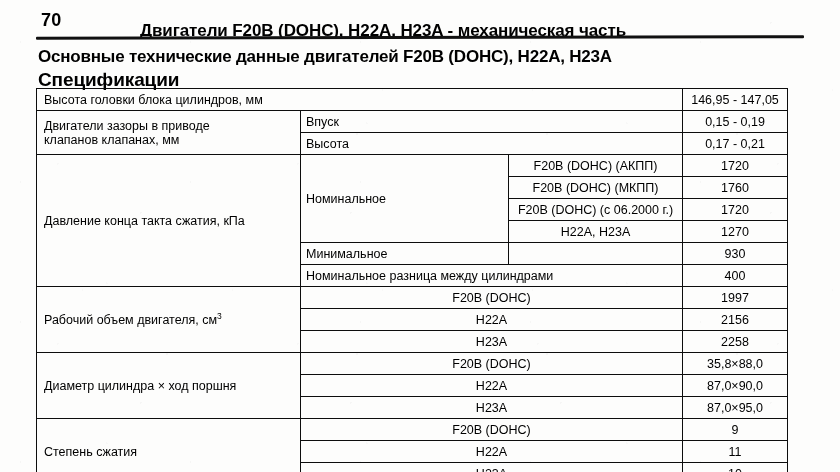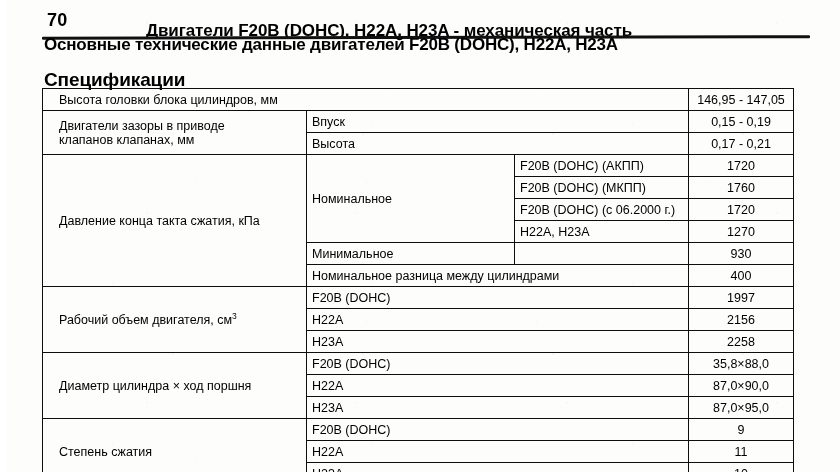--- a/index.html
+++ b/index.html
@@ -14,21 +14,20 @@
     font-family: "Liberation Sans", sans-serif;
     color: #000000;
     position: relative;
   }
 
   
   .page {
     position: absolute;
     inset: 0;
     background: #fdfdfc;
-    margin-left: 6px;
   }
   .grain {
     position: absolute;
     inset: 0;
     pointer-events: none;
     opacity: 0.55;
     background-image:
       radial-gradient(circle at 12% 30%, rgba(0,0,0,0.05) 0 1px, transparent 1px),
       radial-gradient(circle at 67% 12%, rgba(0,0,0,0.05) 0 1px, transparent 1px),
       radial-gradient(circle at 41% 77%, rgba(0,0,0,0.04) 0 1px, transparent 1px),
@@ -71,21 +70,21 @@
     height: 3px;
     background: #111;
     border-radius: 1px;
     transform: rotate(-0.12deg);
   }
 
   
   .sect-title {
     position: absolute;
     left: 38px;
-    top: 35px;
+    top: 47px;
     font-size: 17px;
     font-weight: bold;
     letter-spacing: -0.2px;
     white-space: nowrap;
   }
   .sub-title {
     position: absolute;
     left: 38px;
     top: 69px;
     font-size: 19px;
@@ -105,23 +104,23 @@
     font-size: 12.5px;
   }
   .spec-table td {
     border: 1px solid #0d0d0d;
     padding: 0 5px;
     height: 21px;
     line-height: 1.12;
     vertical-align: middle;
     background: transparent;
   }
-  td.c-label      { text-align: left;   padding-left: 16px; }
+  td.c-label      { text-align: left;   padding-left: 7px; }
   td.c-mode       { text-align: left; }
-  td.c-variant    { text-align: left; }
+  td.c-variant    { text-align: center; }
   td.c-value      { text-align: center; }
   td.c-blank      { }
   .group-top      { border-top-width: 2px; }
   .group-bottom   { border-bottom-width: 2px; }
   .thick-left     { border-left-width: 2px; }
   .thick-right    { border-right-width: 2px; }
 
   .sup { font-size: 8.5px; vertical-align: super; line-height: 0; }
 
   .label-2line { line-height: 1.65; }

